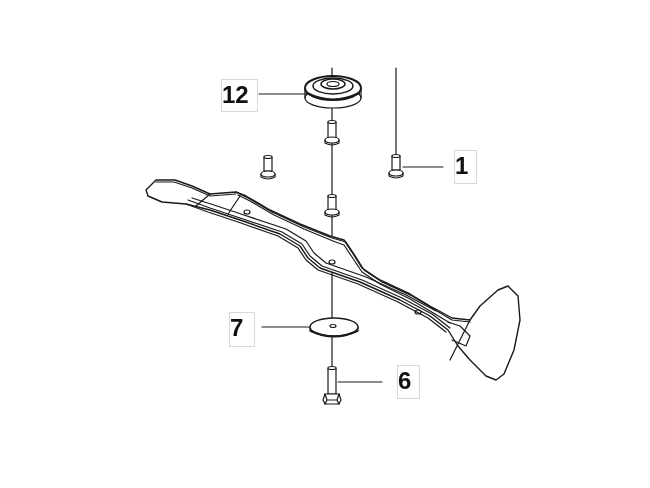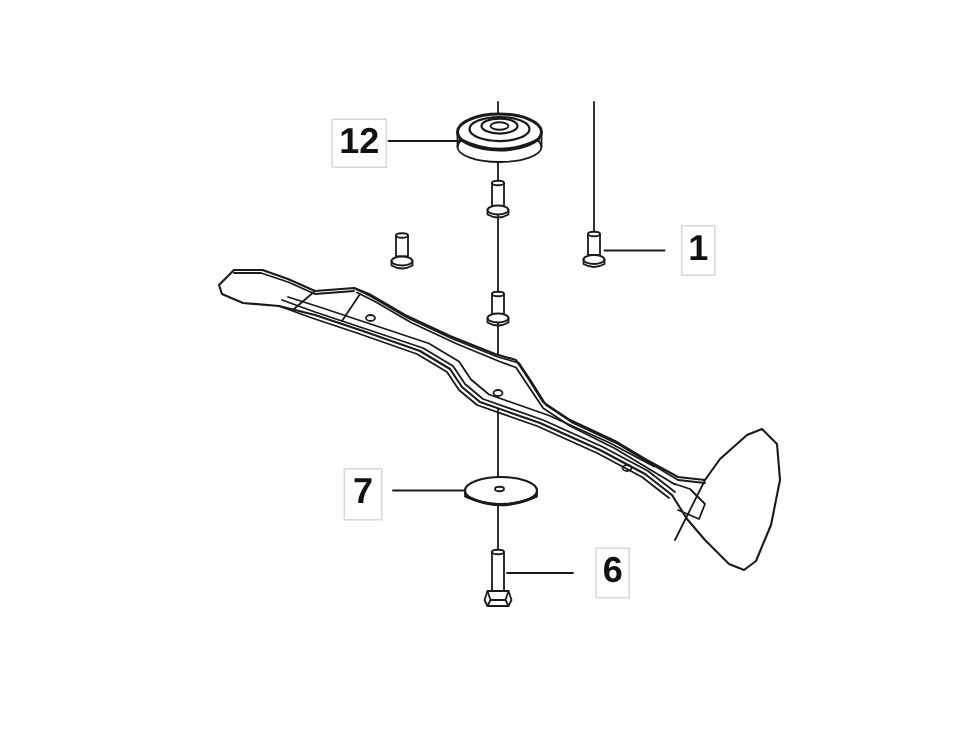--- a/index.html
+++ b/index.html
@@ -7,21 +7,20 @@
     #diagram { position: absolute; left: 0; top: 0; width: 650px; height: 488px; }
     .callout {
       position: absolute;
       border: 1px solid #d8d8d8;
       background: #ffffff;
       color: #111111;
       font-family: "Liberation Sans", sans-serif;
       font-weight: bold;
       font-size: 24px;
       line-height: 30px;
-      text-align: center;
       box-sizing: border-box;
     }
   </style>
 </head>
 <body>
 
 <svg id="diagram" viewBox="0 0 650 488" xmlns="http://www.w3.org/2000/svg">
   <g fill="none" stroke="#1a1a1a" stroke-width="1.2" stroke-linejoin="round" stroke-linecap="round">
 
     <line x1="259" y1="94" x2="308" y2="94"></line>

